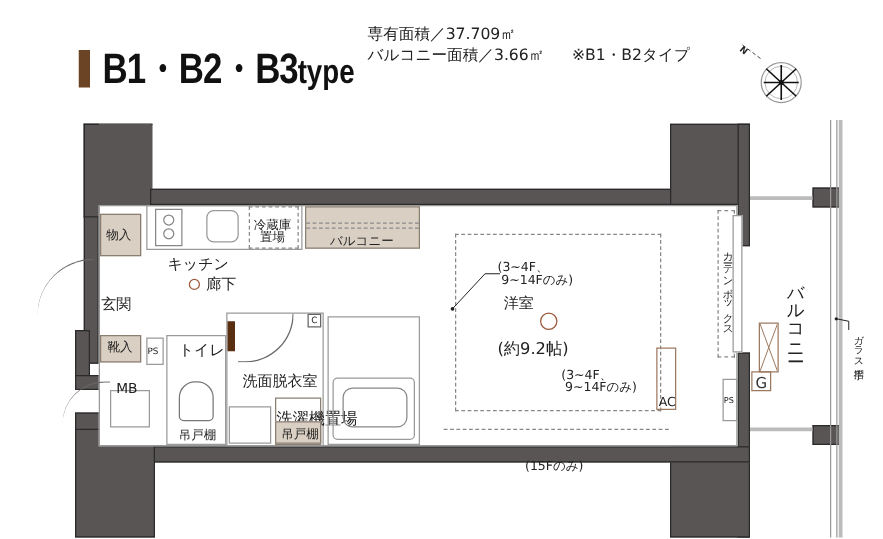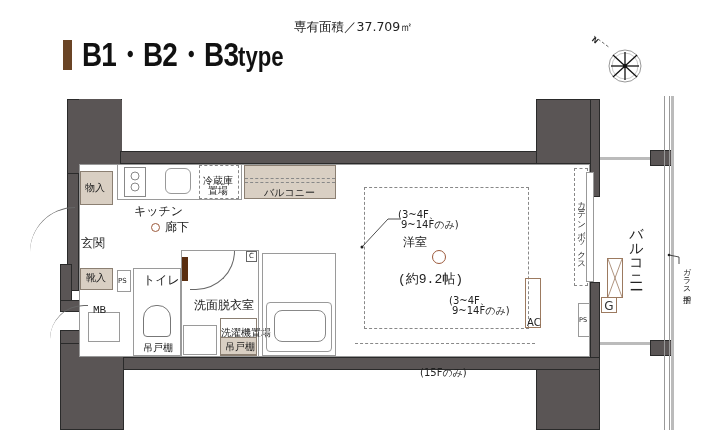--- a/index.html
+++ b/index.html
@@ -4,37 +4,38 @@
 <style>
   html,body{margin:0;padding:0;background:#fff;}
   body{width:706px;height:431px;position:relative;overflow:hidden;font-family:"DejaVu Sans",sans-serif;color:#222;}
   .abs{position:absolute;}
   .title-bar{left:63px;top:40px;width:9px;height:30px;background:#6a4425;}
   .title{left:82px;top:32px;font-family:"Liberation Sans",sans-serif;font-weight:bold;font-size:34px;letter-spacing:-1px;color:#111;white-space:nowrap;transform:scaleX(0.82);transform-origin:left top;}
   .title .type{font-size:27px;letter-spacing:0;}
   .info{left:294px;top:18px;font-size:12.5px;line-height:17px;color:#222;white-space:nowrap;}
   .info .note{display:inline-block;margin-left:22px;}
   .wall{background:#5a5555;border:1px solid #2a2a2a;box-sizing:border-box;}
-  .lbl{font-size:12px;white-space:nowrap;color:#222;font-family:Liberation Mono, monospace;}
+  .lbl{font-size:12px;white-space:nowrap;color:#222;}
   .small{font-size:10px;white-space:nowrap;color:#222;}
   .beige{background:#d9cfc3;border:1px solid #8b7f72;box-sizing:border-box;}
   .thin{border:1px solid #9a9a9a;box-sizing:border-box;}
   .dash{border:1px dashed #888;box-sizing:border-box;}
   .circle{border:1px solid #9c5a3c;border-radius:50%;box-sizing:border-box;}
   .vert{writing-mode:vertical-rl;}
 </style>
 </head>
 <body>
 
 <div class="abs title-bar"></div>
 <div class="abs title">
   <span>B1・B2・B3</span><span class="type">type</span>
 </div>
 <div class="abs info">
   <div><span>専有面積／37.709㎡</span></div>
+  <div><span>バルコニー面積／3.66㎡</span><span class="note">※B1・B2タイプ</span></div>
 </div>
 
 <div class="abs" style="left:586px;top:28px;width:80px;height:56px;">
   <svg width="80" height="56" viewBox="0 0 80 56">
     <line x1="8" y1="8" x2="24" y2="20" stroke="#444" stroke-width="0.8" stroke-dasharray="3,2"></line>
     <text x="6" y="14" font-size="7" font-weight="bold" fill="#222" transform="rotate(40 8 12)">N</text>
     <circle cx="39" cy="38" r="16" fill="none" stroke="#999" stroke-width="1"></circle>
     <circle cx="39" cy="38" r="13" fill="none" stroke="#bbb" stroke-width="0.8"></circle>
     <g stroke="#111" stroke-width="1.3">
       <line x1="27" y1="27" x2="51" y2="49"></line>
@@ -111,21 +112,21 @@
   <div class="abs lbl" style="left:143px;top:272px;">トイレ</div>
   <div class="abs" style="left:143px;top:305px;width:26px;height:30px;border:1px solid #777;border-radius:13px 13px 4px 4px;"></div>
   <div class="abs small" style="left:143px;top:341px;">吊戸棚</div>
 
   <div class="abs thin" style="left:181px;top:250px;width:78px;height:107px;"></div>
   <div class="abs lbl" style="left:194px;top:297px;">洗面脱衣室</div>
   <div class="abs" style="left:190px;top:251px;width:44px;height:38px;border-right:1px solid #666;border-bottom:1px solid #666;border-radius:0 0 40px 0;"></div>
   <div class="abs" style="left:182px;top:257px;width:6px;height:24px;background:#5a2e10;"></div>
   <div class="abs thin" style="left:183px;top:325px;width:34px;height:30px;"></div>
   <div class="abs beige" style="left:220px;top:318px;width:37px;height:38px;background:#fff;"></div>
-  <div class="abs small" style="left:221px;top:326px;font-size:10px;">洗濯機置場</div>
+  <div class="abs small" style="left:221px;top:326px;font-size:13px;">洗濯機置場</div>
   <div class="abs beige" style="left:220px;top:337px;width:37px;height:18px;"></div>
   <div class="abs small" style="left:225px;top:340px;">吊戸棚</div>
   <div class="abs small" style="left:246px;top:251px;width:9px;height:9px;border:1px solid #666;font-size:7px;text-align:center;line-height:9px;">C</div>
 
   <div class="abs thin" style="left:262px;top:253px;width:74px;height:103px;"></div>
   <div class="abs thin" style="left:266px;top:302px;width:66px;height:50px;border-radius:4px;"></div>
   <div class="abs" style="left:274px;top:310px;width:50px;height:30px;border:1px solid #888;border-radius:8px;"></div>
 
   <div class="abs dash" style="left:364px;top:187px;width:165px;height:142px;"></div>
   <div class="abs lbl" style="left:403px;top:234px;">洋室</div>

